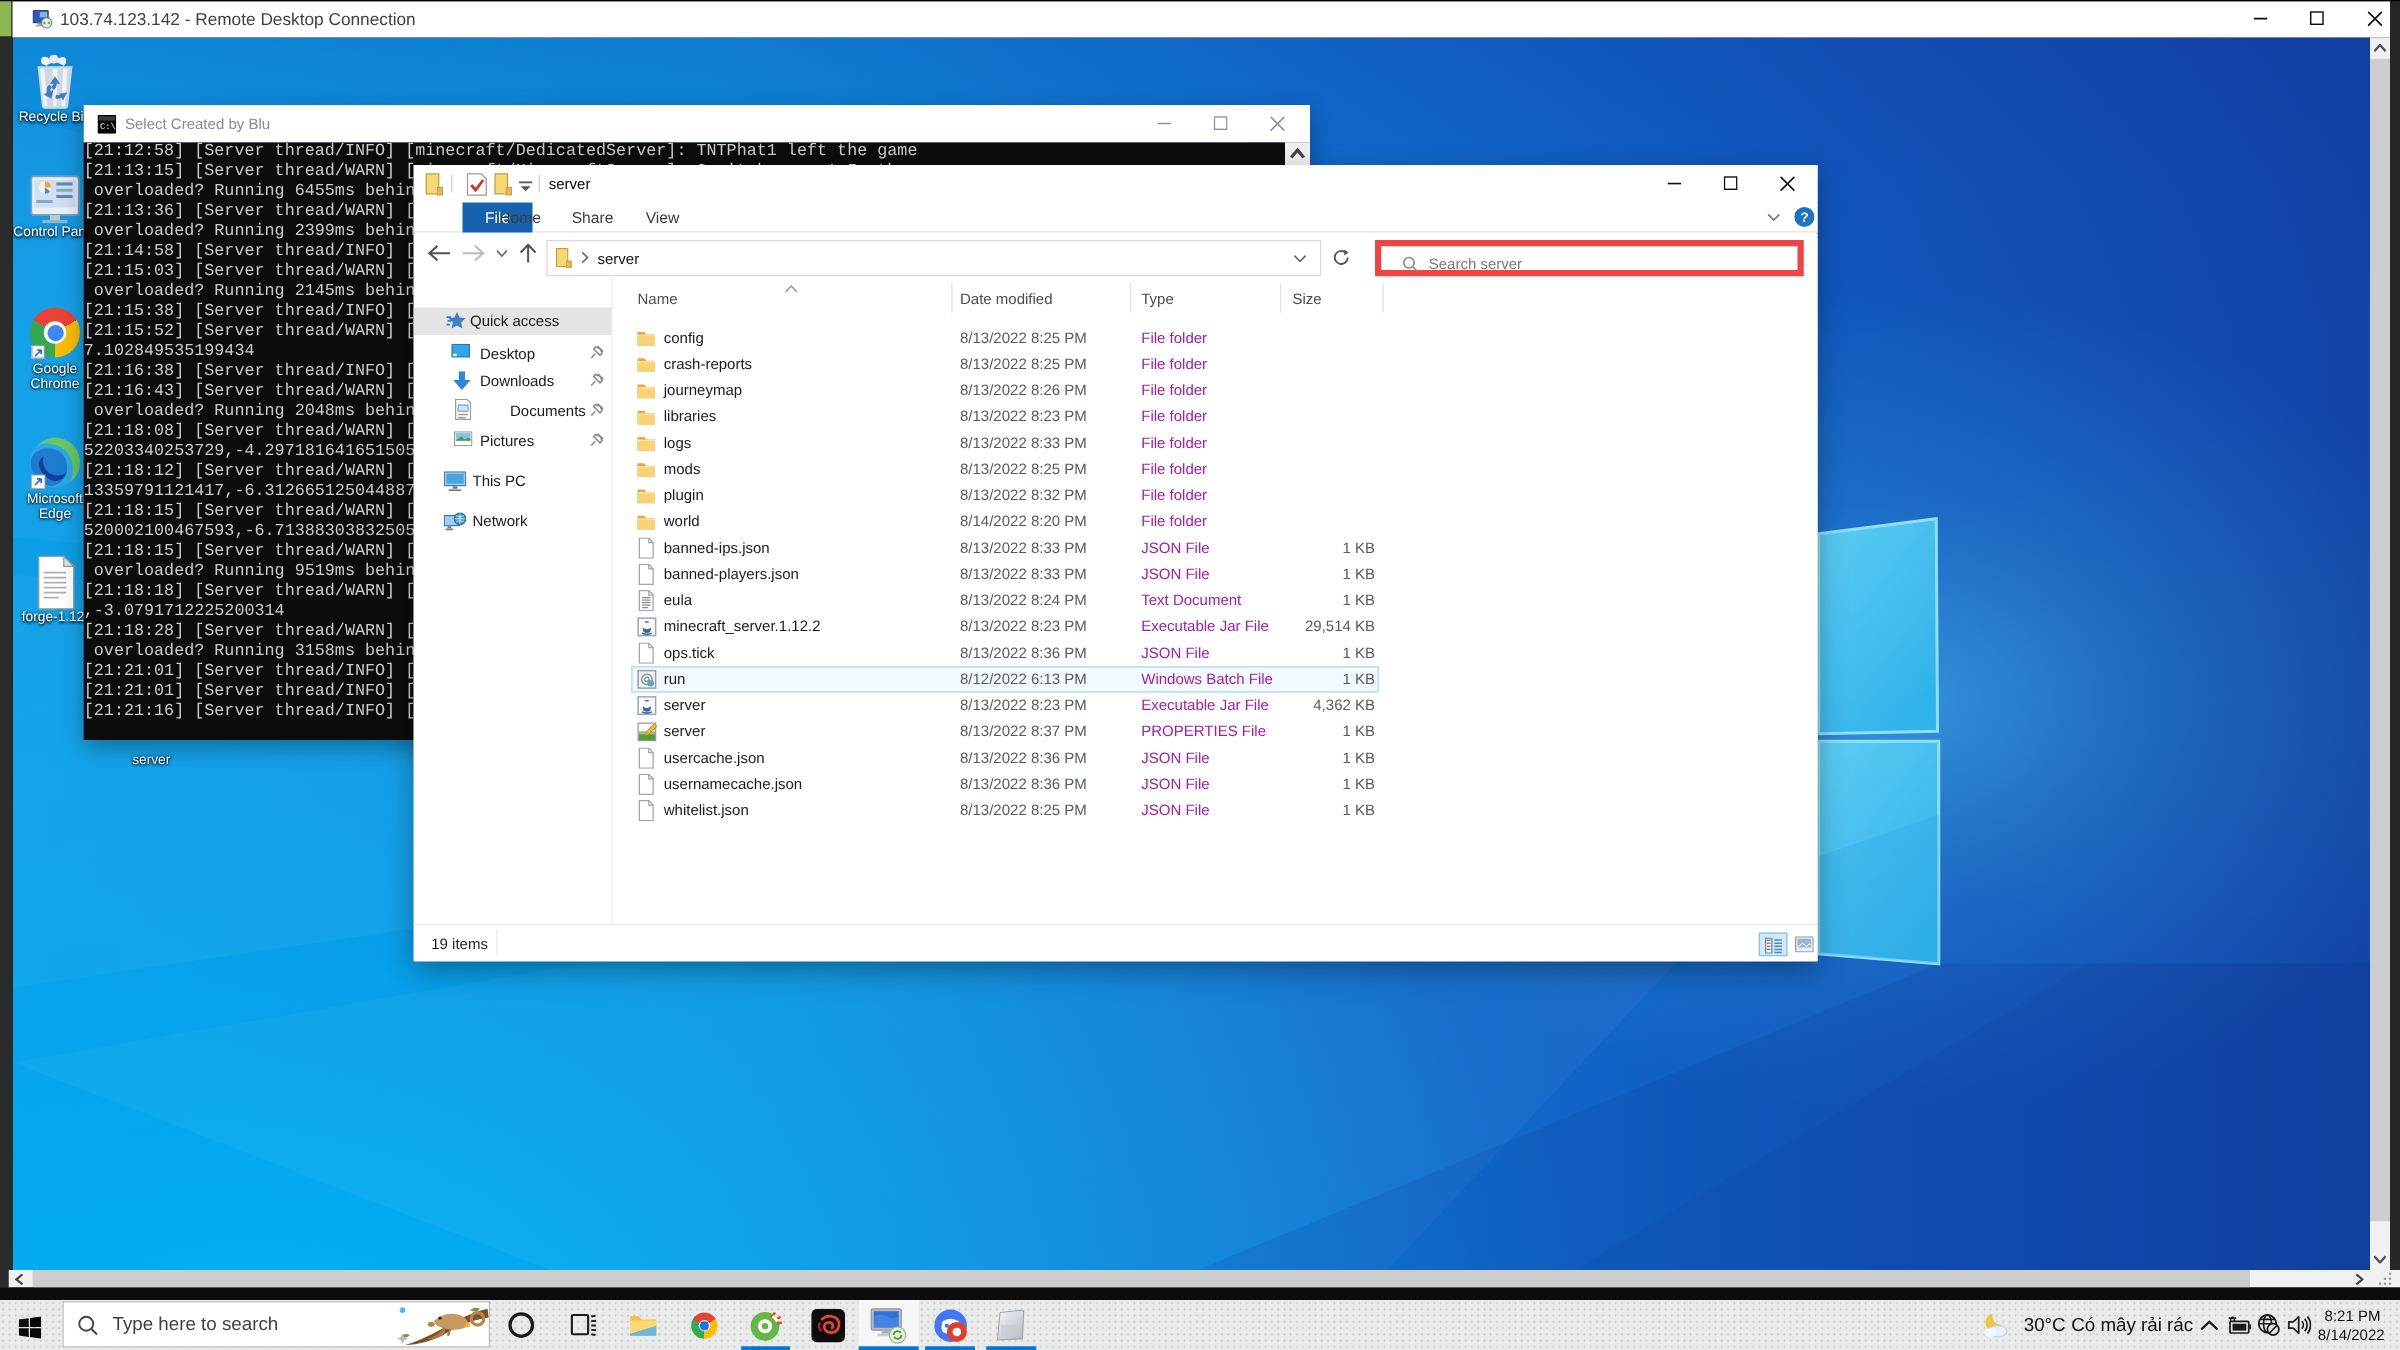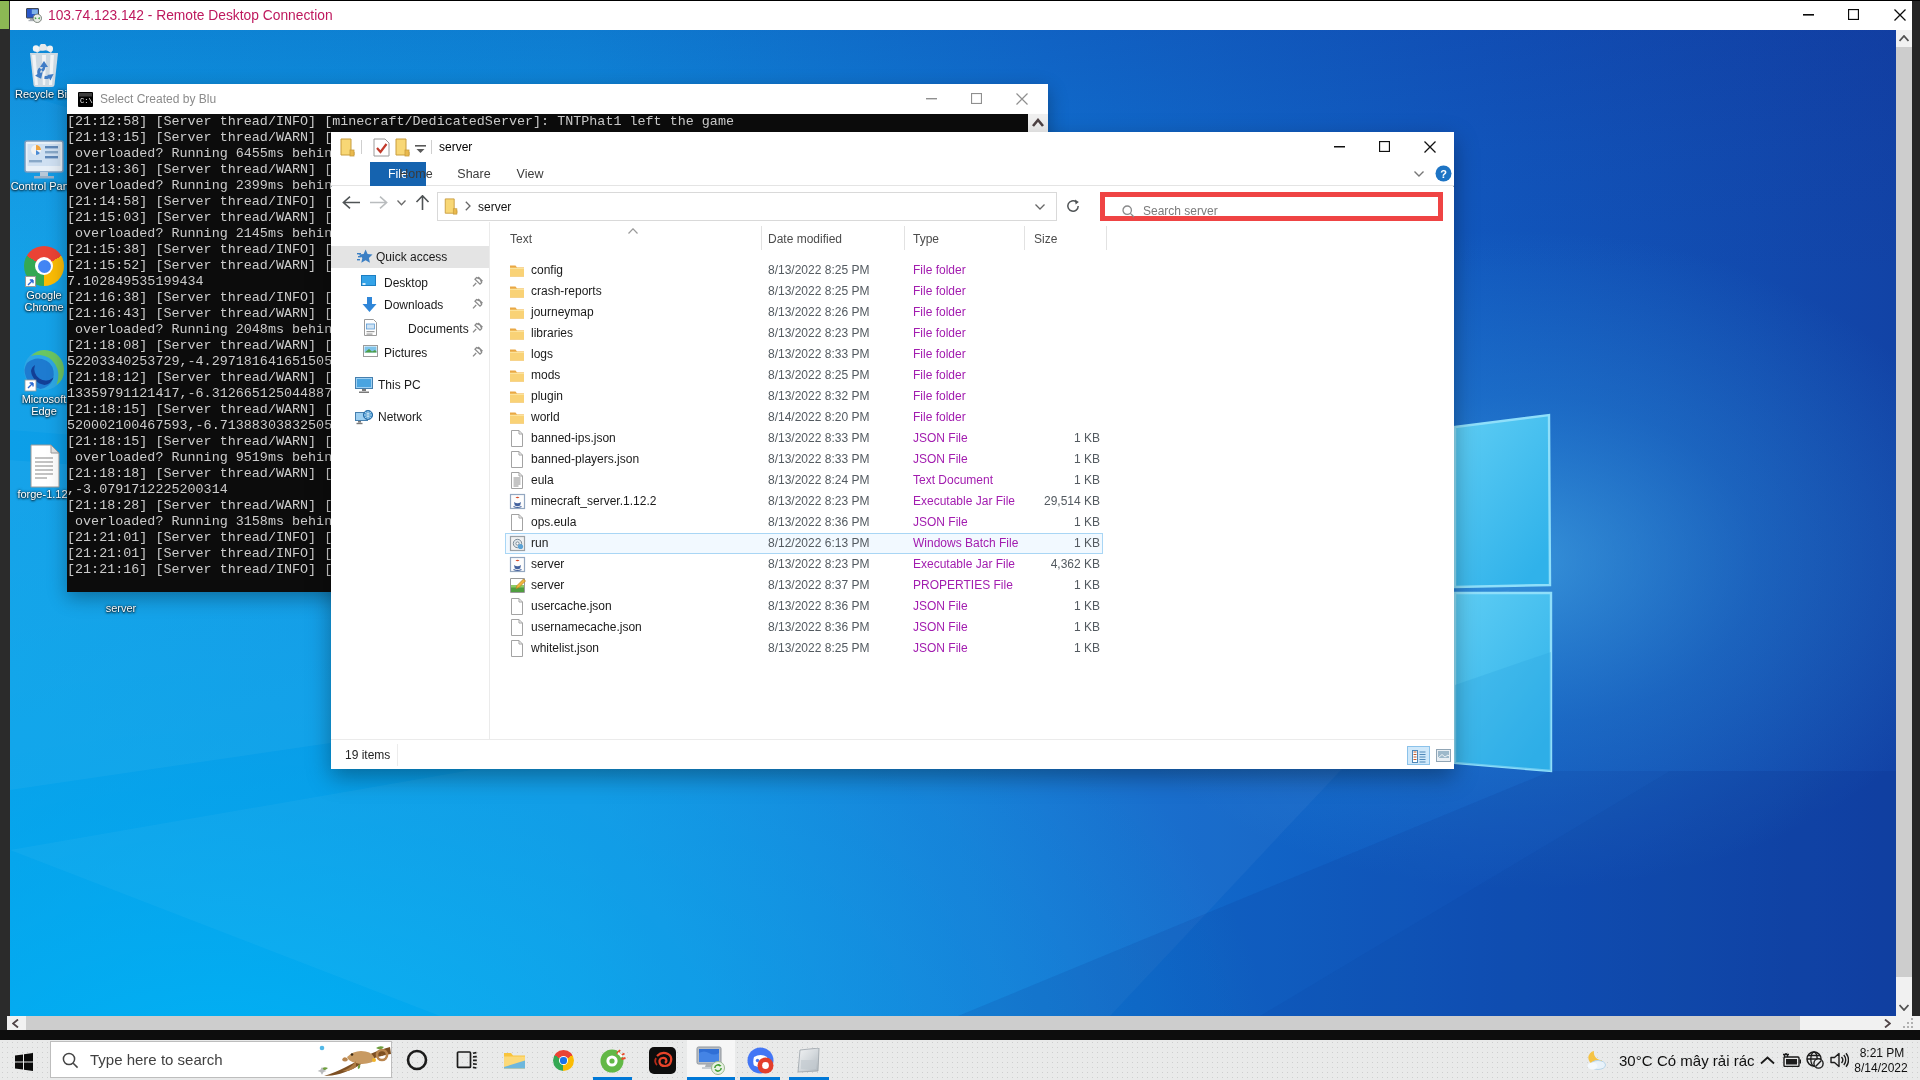--- a/index.html
+++ b/index.html
@@ -1,21 +1,21 @@
 <!DOCTYPE html>
 <html><head>
 <meta charset="utf-8">
 <style>
   html,body{margin:0;padding:0;width:1920px;height:1080px;overflow:hidden;background:#000;}
   *{box-sizing:border-box;}
   body{font-family:"Liberation Sans",sans-serif;-webkit-font-smoothing:antialiased;}
   .abs{position:absolute;}
   
   #rdp-title{left:10px;top:1px;width:1902px;height:29px;background:#fff;z-index:50;}
-  #rdp-title .ttl{position:absolute;left:38px;top:7px;font-size:13.8px;color:#be185d;}
+  #rdp-title .ttl{position:absolute;left:38px;top:7px;font-size:13.8px;color:#404040;}
   #topline{left:0;top:0;width:1920px;height:1px;background:#000;z-index:60;}
   #lstrip{left:0;top:0;width:10px;height:1040px;background:#2b2b2b;z-index:40;}
   #lstrip .green{position:absolute;left:0;top:0;width:9px;height:29px;background:#8cb854;}
   #rstrip{left:1912px;top:0;width:8px;height:1040px;background:#262626;z-index:40;}
   #desktop{left:10px;top:30px;width:1886px;height:986px;overflow:hidden;z-index:1;}
   
   #vsb{left:1896px;top:30px;width:16px;height:986px;background:#f1f1f1;z-index:45;}
   #vsb .thumb{position:absolute;left:0;top:17px;width:16px;height:930px;background:#cdcdcd;}
   
   #hsb{left:7px;top:1016px;width:1889px;height:14px;background:#f1f1f1;z-index:45;}
@@ -419,21 +419,21 @@
         </svg>
       <svg style="position:absolute;left:141px;top:100px" width="12" height="12" viewBox="0 0 12 12">
           <path d="M6.2,1 L10.5,5.3 M8.3,3.2 L4.6,1.6 L3,3.2 L8,8.2 L9.6,6.6 z M4.2,7 L1,10.4" stroke="#8a8a8a" stroke-width="1.3" fill="none"></path>
         </svg>
       <svg style="position:absolute;left:141px;top:124px" width="12" height="12" viewBox="0 0 12 12">
           <path d="M6.2,1 L10.5,5.3 M8.3,3.2 L4.6,1.6 L3,3.2 L8,8.2 L9.6,6.6 z M4.2,7 L1,10.4" stroke="#8a8a8a" stroke-width="1.3" fill="none"></path>
         </svg>
     </div>
     <div class="sep"></div>
     <div class="hdr">
-      <div class="h" style="left:20px;">Text</div>
+      <div class="h" style="left:20px;">Name</div>
       <svg style="position:absolute;left:138px;top:6px" width="10" height="6">
           <path d="M0.5,5.5 L5,0.8 L9.5,5.5" fill="none" stroke="#9a9a9a" stroke-width="1.2"></path>
         </svg>
       <div class="h" style="left:278px;">Date modified</div>
       <div class="h" style="left:423px;">Type</div>
       <div class="h" style="left:544px;">Size</div>
       <div class="vline" style="left:271px;"></div>
       <div class="vline" style="left:414px;"></div>
       <div class="vline" style="left:534px;"></div>
       <div class="vline" style="left:616px;"></div>
@@ -572,21 +572,21 @@
           </svg>
           <div class="nm">minecraft_server.1.12.2</div>
           <div class="dt">8/13/2022 8:23 PM</div>
           <div class="tp">Executable Jar File</div>
           <div class="sz">29,514 KB</div>
         </div>
       <div class="frow" style="top:290px">
           <svg class="fic" width="17" height="17">
             <use href="#i-file"></use>
           </svg>
-          <div class="nm">ops.eula</div>
+          <div class="nm">ops.tick</div>
           <div class="dt">8/13/2022 8:36 PM</div>
           <div class="tp">JSON File</div>
           <div class="sz">1 KB</div>
         </div>
       <div class="frow" style="top:311px;">
           <div style="position:absolute;left:15px;top:0;width:598px;height:21px;background:#f2f9ff;border:1px solid #a9d6f5;"></div>
           <svg class="fic" width="17" height="17">
             <use href="#i-batch"></use>
           </svg>
           <div class="nm">run</div>

